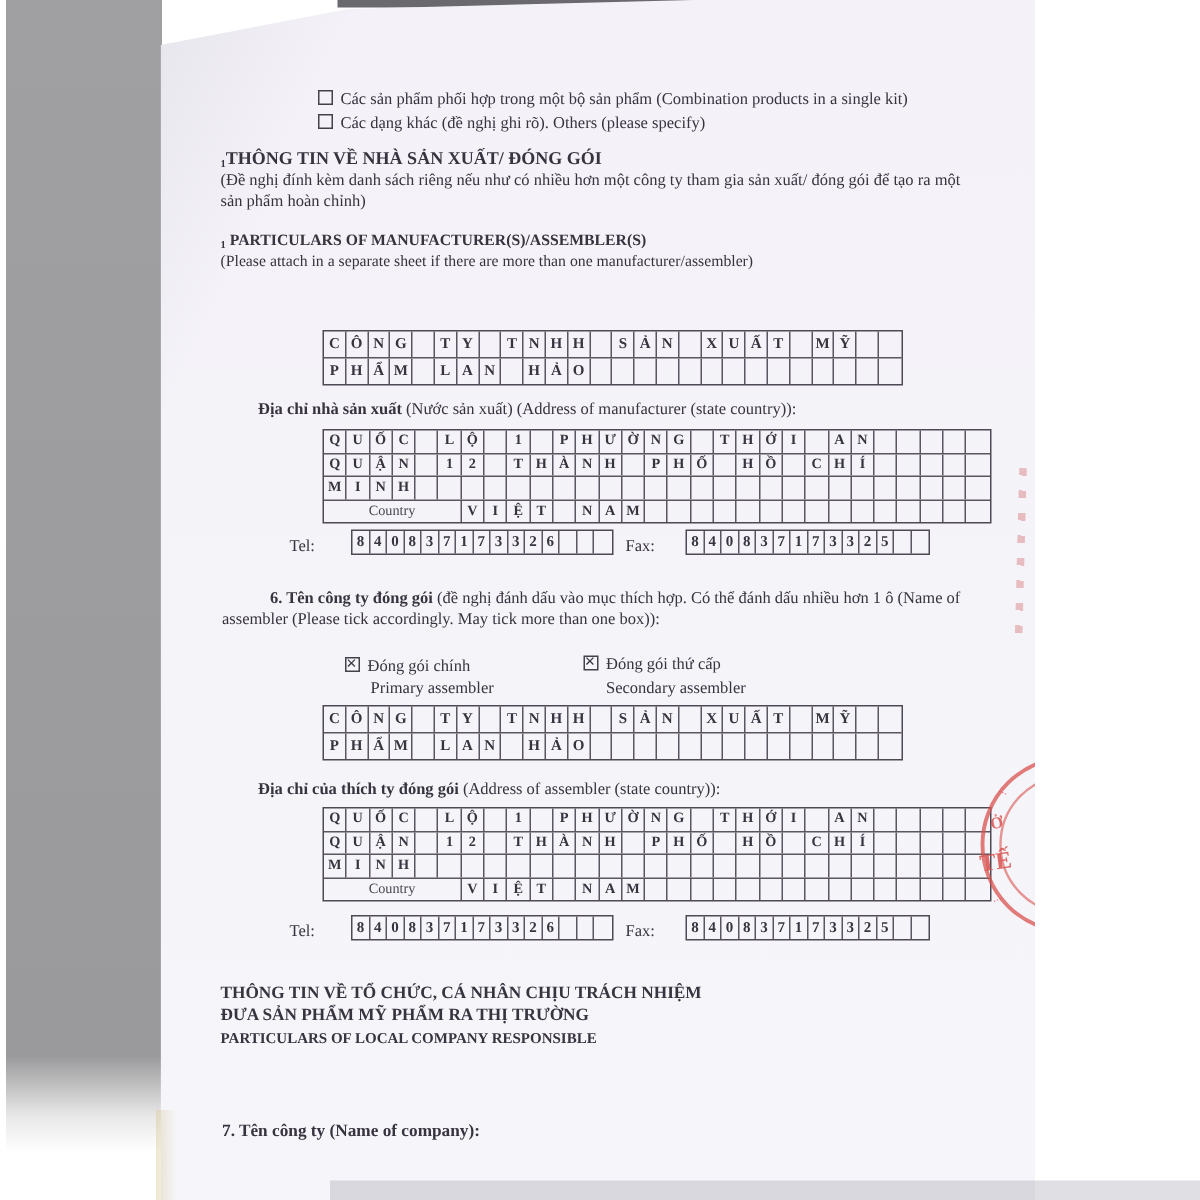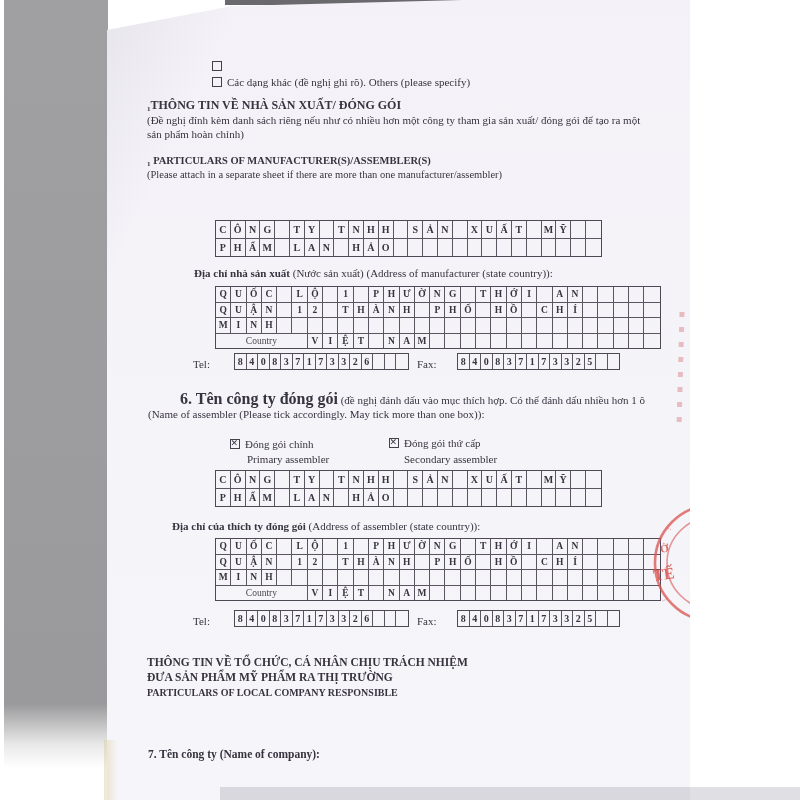--- a/index.html
+++ b/index.html
@@ -78,21 +78,21 @@
 </style>
 </head>
 <body>
 
 <div class="bg-left"></div>
 <div class="top-edge"></div>
 
 <div class="paper">
 
   <div class="abs t11" style="left:105px;top:59px;">
-    <span class="cbx"></span>
+    <span class="cbx"></span><span>Các sản phẩm phối hợp trong một bộ sản phẩm (Combination products in a single kit)</span>
   </div>
   <div class="abs t11" style="left:105px;top:75px;">
     <span class="cbx"></span><span>Các dạng khác (đề nghị ghi rõ). Others (please specify)</span>
   </div>
 
   <div class="abs center bold" style="left:40px;top:98px;width:506px;font-size:12px;">
     <span class="fn">1</span><span>THÔNG TIN VỀ NHÀ SẢN XUẤT/ ĐÓNG GÓI</span>
   </div>
   <div class="abs center t11" style="left:40px;top:113px;width:506px;">(Đề nghị đính kèm danh sách riêng nếu như có nhiều hơn một công ty tham gia sản xuất/ đóng gói để tạo ra một sản phẩm hoàn chỉnh)</div>
   <div class="abs center bold" style="left:40px;top:155px;width:506px;font-size:10.5px;">
@@ -152,21 +152,21 @@
         <div class="grid-cell" style="width: 14.8px; height: 17px;"></div>
         <div class="grid-cell" style="width: 14.8px; height: 17px;"></div>
         <div class="grid-cell" style="width: 14.8px; height: 17px;"></div>
         <div class="grid-cell" style="width: 14.8px; height: 17px;"></div>
         <div class="grid-cell" style="width: 14.8px; height: 17px;"></div>
         <div class="grid-cell" style="width: 14.8px; height: 17px;"></div>
         <div class="grid-cell" style="width: 14.8px; height: 17px;"></div>
       </div>
     </div>
 
-  <div class="abs t11" style="left:65px;top:266px;margin-left:22px;">
+  <div class="abs t11" style="left:65px;top:266px;">
     <span class="bold">Địa chỉ nhà sản xuất</span><span> (Nước sản xuất) (Address of manufacturer (state country)):</span>
   </div>
   <div class="abs grid" style="left: 108px; top: 286px; font-size: 9.5px; width: 443.7px;">
       <div class="grid-row">
         <div class="grid-cell" style="width: 15.3px; height: 14.5px;">Q</div>
         <div class="grid-cell" style="width: 15.3px; height: 14.5px;">U</div>
         <div class="grid-cell" style="width: 15.3px; height: 14.5px;">Ố</div>
         <div class="grid-cell" style="width: 15.3px; height: 14.5px;">C</div>
         <div class="grid-cell" style="width: 15.3px; height: 14.5px;"></div>
         <div class="grid-cell" style="width: 15.3px; height: 14.5px;">L</div>
@@ -318,21 +318,21 @@
       <div class="grid-cell">7</div>
       <div class="grid-cell">3</div>
       <div class="grid-cell">3</div>
       <div class="grid-cell">2</div>
       <div class="grid-cell">5</div>
       <div class="grid-cell"></div>
       <div class="grid-cell"></div>
     </div>
 
   <div class="abs t11" style="left:41px;top:392px;width:516px;">
-    <span class="bold" style="font-size:16px;padding-left:32px;">6. Tên công ty đóng gói</span><span> (đề nghị đánh dấu vào mục thích hợp. Có thể đánh dấu nhiều hơn 1 ô (Name of assembler (Please tick accordingly. May tick more than one box)):</span>
+    <span class="bold" style="font-size:11px;padding-left:32px;">6. Tên công ty đóng gói</span><span> (đề nghị đánh dấu vào mục thích hợp. Có thể đánh dấu nhiều hơn 1 ô (Name of assembler (Please tick accordingly. May tick more than one box)):</span>
   </div>
 
   <div class="abs t11" style="left:123px;top:437px;">
     <span class="cbx checked"></span><span>Đóng gói chính</span>
   </div>
   <div class="abs t11" style="left:140px;top:452px;">Primary assembler</div>
   <div class="abs t11" style="left:282px;top:436px;">
     <span class="cbx checked"></span><span>Đóng gói thứ cấp</span>
   </div>
   <div class="abs t11" style="left:297px;top:452px;">Secondary assembler</div>

